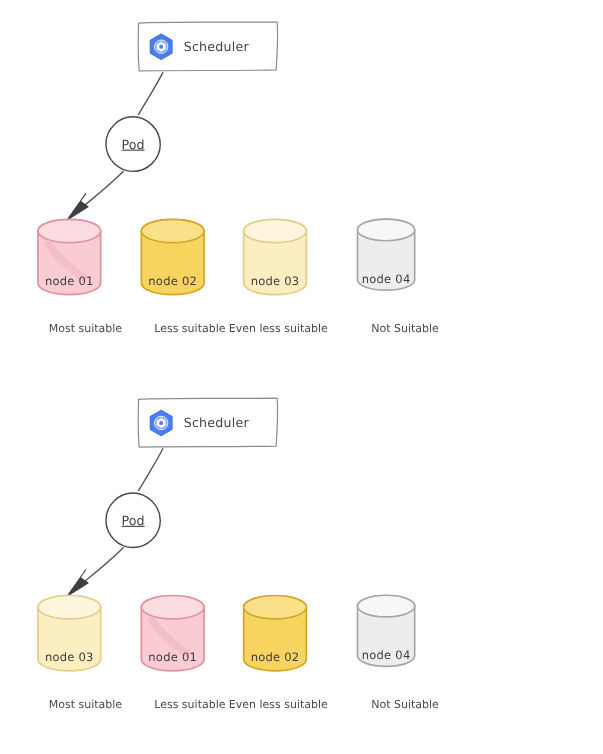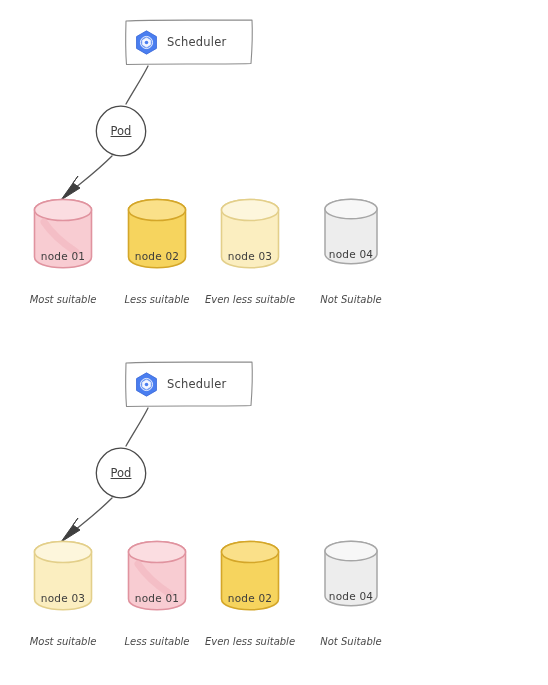--- a/index.html
+++ b/index.html
@@ -144,25 +144,24 @@
     letter-spacing: .2px;
     margin-top: 14px;
   }
   .node-3 .node-label { width: 60px; top: 38px; }
 
   .node-caption {
     position: absolute;
     top: 98px;
     width: 96px;
     left: -15px;
-    text-align: center;
+    text-align: right;
     font-size: 10px;
     line-height: 12px;
     color: #4a4a4a;
-    font-style: italic;
   }
   .node-3 .node-caption { left: -18px; }
 </style>
 </head>
 <body>
 
 <div class="panel" id="panel-top">
 
   <svg class="connector" viewBox="0 0 548 343">
     <path d="M148,66 C142,78 134,90 126,104" fill="none" stroke="#585858" stroke-width="1.3" stroke-linecap="round"></path>

